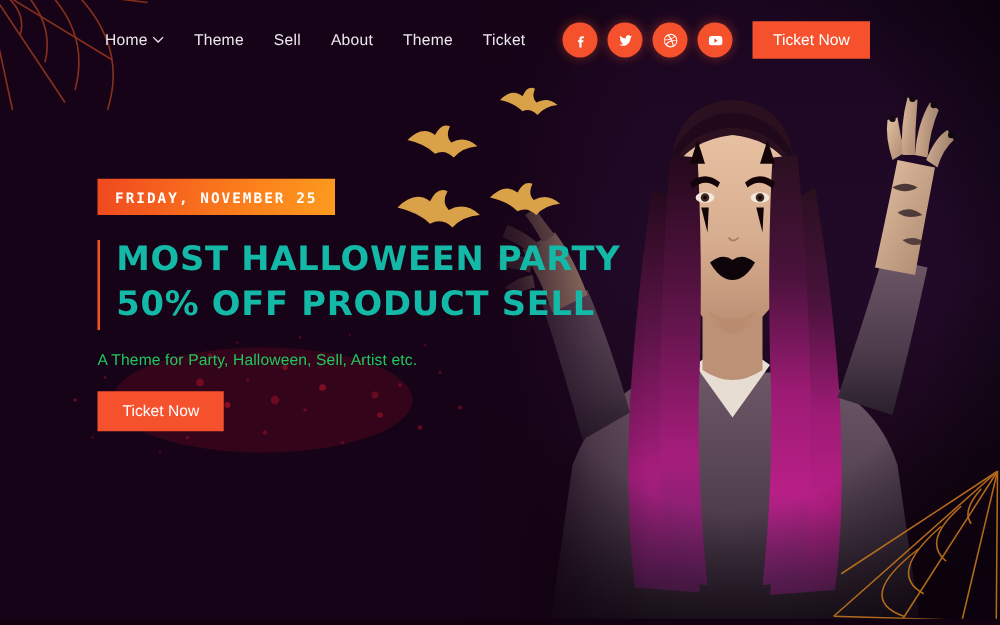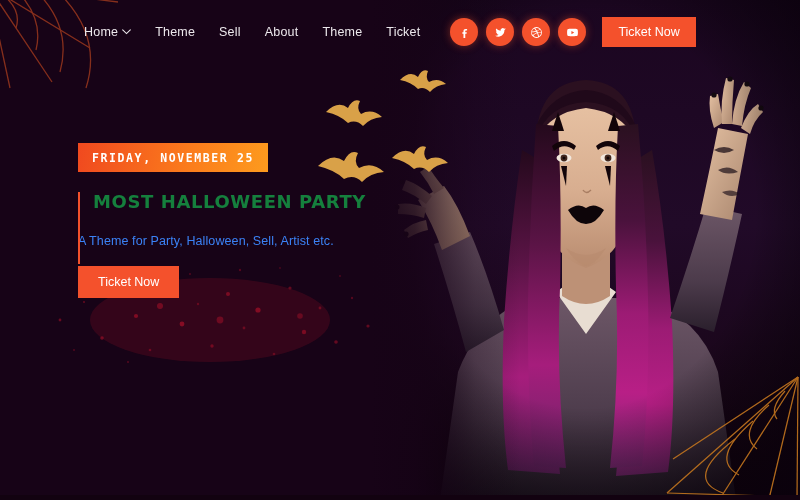--- a/index.html
+++ b/index.html
@@ -108,33 +108,33 @@
     margin-top:18px;
     padding-left:15px;
   }
   .accent-bar {
     position:absolute; left:0; top:2px;
     width:2px; height:72px;
     background:#f4512c;
   }
   .headline {
     font-family:"DejaVu Sans", sans-serif;
-    color:#15803d;
-    font-size:18px;
+    color:#14b8a6;
+    font-size:27px;
     font-weight:700;
     letter-spacing:.6px;
     line-height:1.32;
     text-transform:uppercase;
   }
   .headline .line { display:block; white-space:nowrap; }
 
   .subtitle {
     margin-top:20px;
     font-size:12.5px;
-    color:#3b82f6;
+    color:#22c55e;
     letter-spacing:.1px;
   }
 
   .cta-row { margin-top:18px; display:flex; gap:10px; }
   .cta {
     background:#f4512c; color:#fff;
     font-size:12.5px;
     padding:9px 20px;
     border:none; cursor:pointer;
     white-space:nowrap;
@@ -392,20 +392,21 @@
     <button class="ticket-top">Ticket Now</button>
   </div>
 
   <div class="hero-copy">
     <div class="date-badge">FRIDAY, NOVEMBER 25</div>
 
     <div class="headline-wrap">
       <span class="accent-bar"></span>
       <h1 class="headline">
         <span class="line">MOST HALLOWEEN PARTY</span>
+        <span class="line">50% OFF PRODUCT SELL</span>
       </h1>
     </div>
 
     <p class="subtitle">A Theme for Party, Halloween, Sell, Artist etc.</p>
 
     <div class="cta-row">
       <button class="cta">Ticket Now</button>
     </div>
   </div>
 

